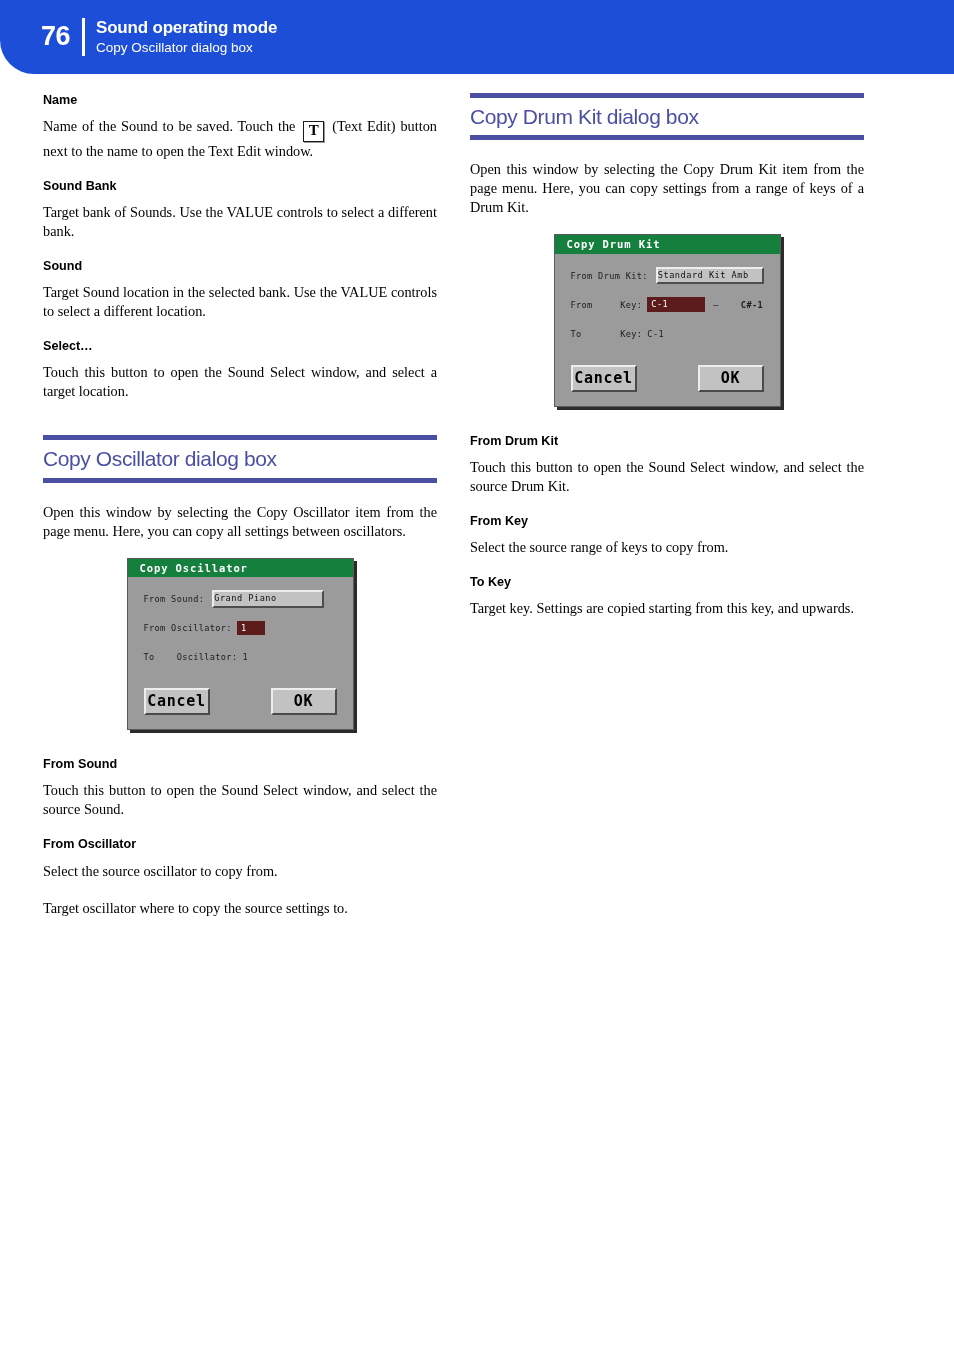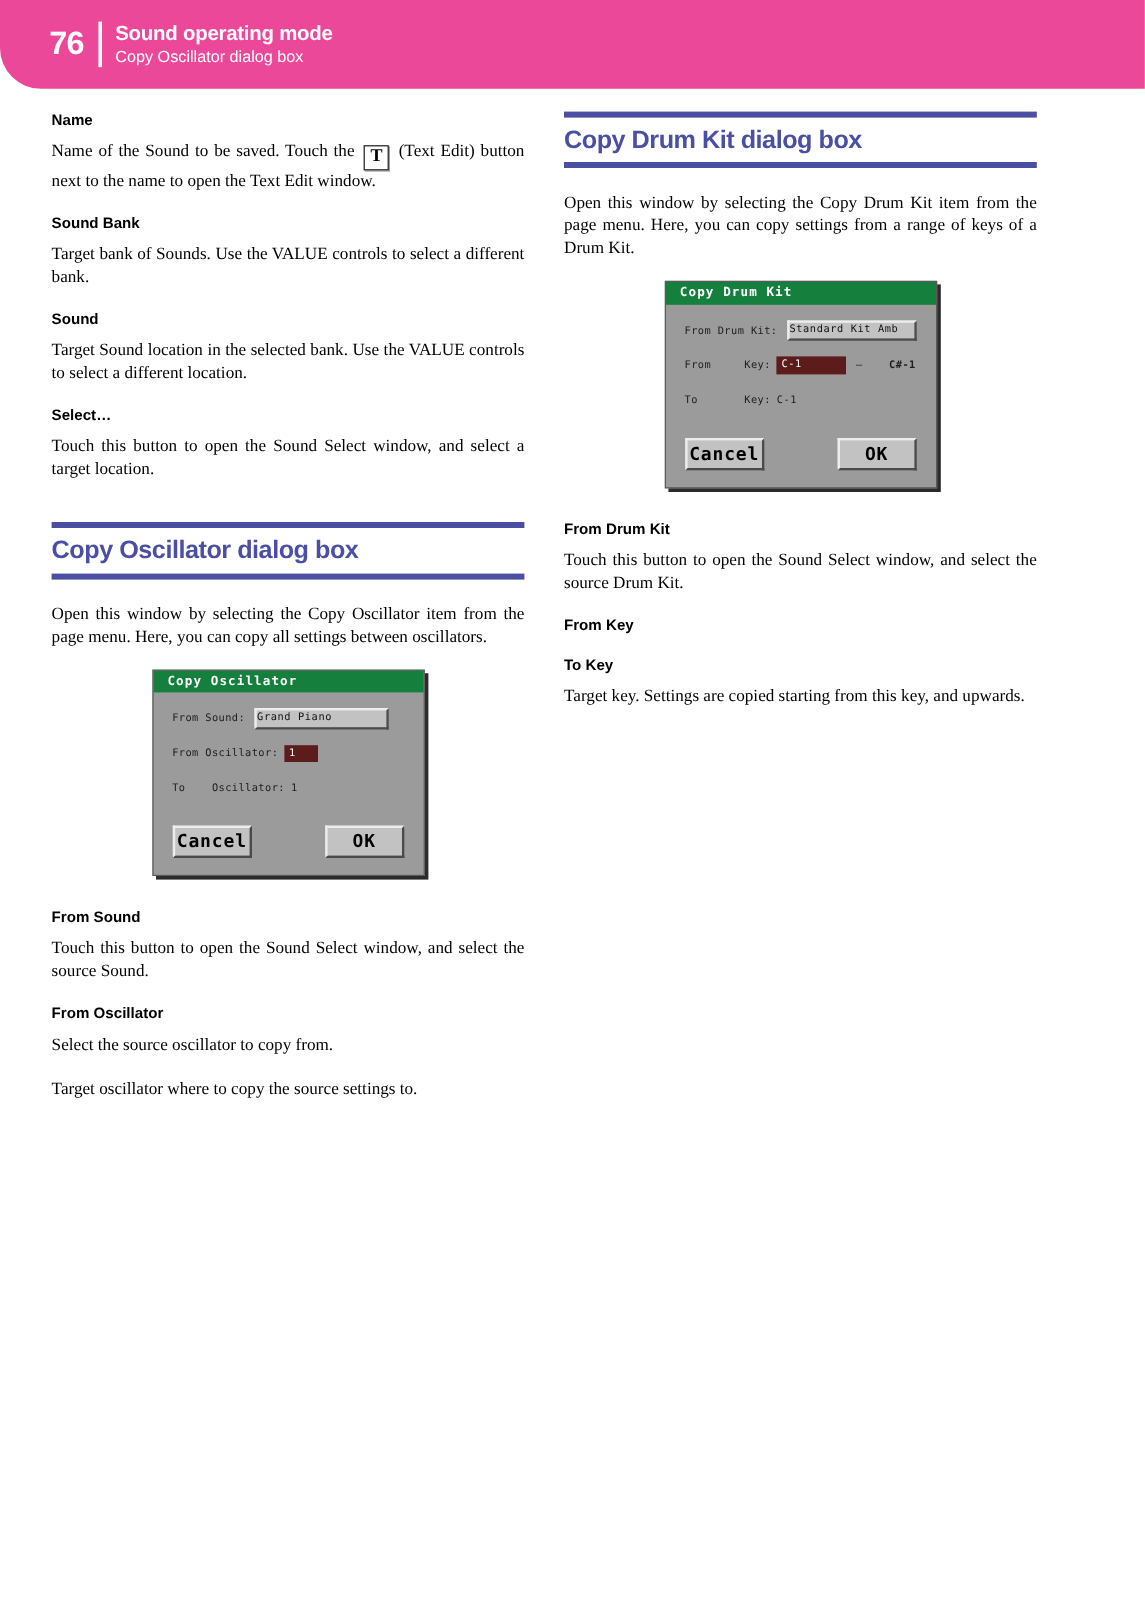--- a/index.html
+++ b/index.html
@@ -15,21 +15,21 @@
     overflow: hidden;
   }
 
   
   .page-header {
     position: absolute;
     top: 0;
     left: 0;
     width: 954px;
     height: 74px;
-    background: #ec4899;
+    background: #1d4ed8;
     border-bottom-left-radius: 34px;
     box-sizing: border-box;
     display: flex;
     align-items: center;
     padding-left: 41px;
   }
   .header-inner {
     display: flex;
     align-items: center;
   }
@@ -111,21 +111,21 @@
   }
   .rule-top, .rule-bottom {
     width: 394px;
     height: 5px;
     background: #4a4fa3;
   }
   .rule-top { margin-bottom: 7px; }
   .rule-bottom { margin-top: 6px; }
   .section-title {
     font-family: "Liberation Sans", sans-serif;
-    font-weight: bold;
+    font-weight: normal;
     font-size: 21px;
     color: #4a4fa3;
     line-height: 1.15;
     letter-spacing: -0.4px;
     margin: 0;
   }
 
   
   .t-icon {
     display: inline-block;
@@ -392,20 +392,21 @@
 
     <div class="fig-gap-bottom"></div>
 
     <div class="block">
       <h3 class="subhead">From Drum Kit</h3>
       <p class="body">Touch this button to open the Sound Select window, and select the source Drum Kit.</p>
     </div>
 
     <div class="block">
       <h3 class="subhead">From Key</h3>
+      <p class="body nojust">Select the source range of keys to copy from.</p>
     </div>
 
     <div class="block">
       <h3 class="subhead">To Key</h3>
       <p class="body">Target key. Settings are copied starting from this key, and upwards.</p>
     </div>
 
   </div>
 
 </div>

